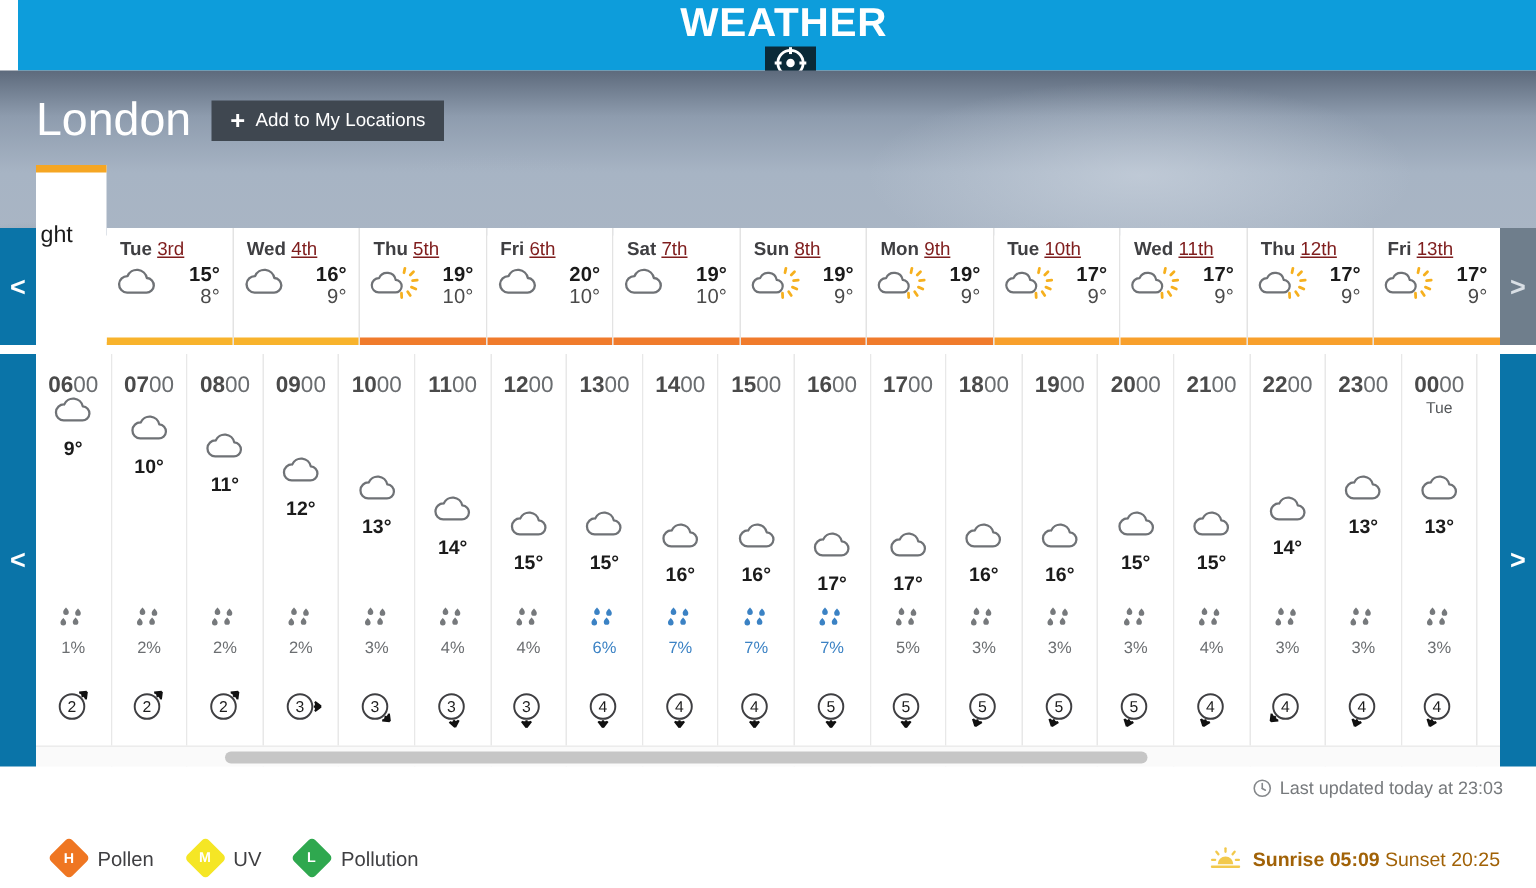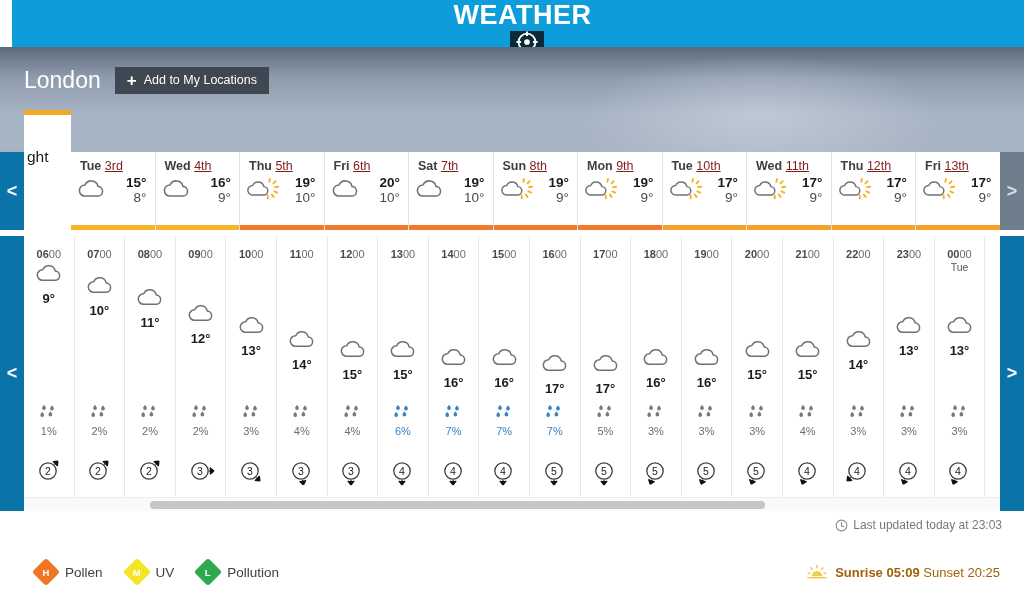--- a/index.html
+++ b/index.html
@@ -45,21 +45,21 @@
     position: absolute; left: 0; top: 47px; width: 1024px; height: 110px;
     background:
       radial-gradient(ellipse 260px 90px at 760px 70px, rgba(210,218,228,0.55), rgba(210,218,228,0) 70%),
       radial-gradient(ellipse 200px 70px at 330px 105px, rgba(168,180,196,0.5), rgba(168,180,196,0) 70%),
       radial-gradient(ellipse 120px 60px at 700px 145px, rgba(60,62,64,0.55), rgba(60,62,64,0) 70%),
       radial-gradient(ellipse 120px 70px at 20px 150px, rgba(70,70,70,0.6), rgba(70,70,70,0) 70%),
       linear-gradient(180deg, #5d6a7c 0%, #8e9cae 28%, #a7b4c4 62%, #a9b5c4 100%);
     overflow: hidden;
   }
   .locbar { position: absolute; left: 0; top: 60px; width: 1024px; height: 40px; display: flex; align-items: center; }
-  .locname { color: #ffffff; font-size: 23px; margin-left: 24px; font-weight: normal; }
+  .locname { color: #ffffff; font-size: 31px; margin-left: 24px; font-weight: normal; }
   .addbtn {
     margin-left: 14px; height: 27px; background: #3f4750; color: #fff;
     display: flex; align-items: center; padding: 0 12px; cursor: pointer;
     font-size: 12.5px; border: 0;
   }
   .addbtn .plus { font-size: 17px; font-weight: bold; margin-right: 7px; line-height: 1; }
 
   
   .daystrip {
     position: absolute; left: 0; top: 152px; width: 1024px; height: 78px;
@@ -101,21 +101,21 @@
     width: 24px; background: #0a74a8; color: #fff; display: flex;
     align-items: center; justify-content: center; font-size: 18px;
     font-weight: bold; cursor: pointer; z-index: 3;
   }
   .hscroll { position: relative; flex: 1; display: flex; overflow: hidden; background: #fff; }
   .hcell {
     width: 50.6px; flex: none; border-right: 1px solid #e8e8e8;
     position: relative; background: #fff;
   }
   .hcell .htime {
-    text-align: center; font-size: 11px; padding-top: 12px; color: #4a4a4a; font-weight: bold;
+    text-align: center; font-size: 15px; padding-top: 12px; color: #4a4a4a; font-weight: bold;
   }
   .hcell .htime em { font-style: normal; font-weight: normal; color: #6a6d70; }
   .hcell .hsub { text-align: center; font-size: 10.5px; color: #55585b; margin-top: 1px; }
   .hcell .wxblock { position: absolute; left: 0; width: 100%; text-align: center; }
   .hcell .wxicon { height: 26px; }
   .hcell .htemp { font-size: 13px; font-weight: bold; color: #1b1b1b; margin-top: 1px; }
   .hcell .rainblock { position: absolute; left: 0; top: 168px; width: 100%; text-align: center; }
   .hcell .rainpct { font-size: 11px; margin-top: 2px; color: #6b6e71; }
   .hcell .rainpct.blue { color: #3b82c4; }
   .hcell .windblock { position: absolute; left: 0; top: 222px; width: 100%; text-align: center; }

